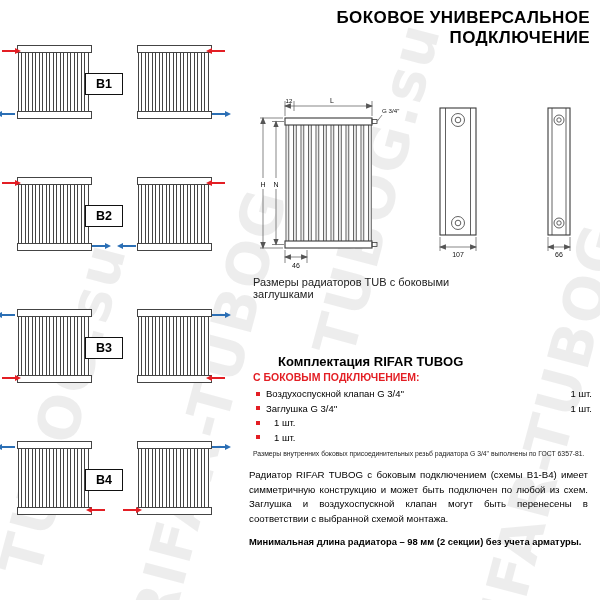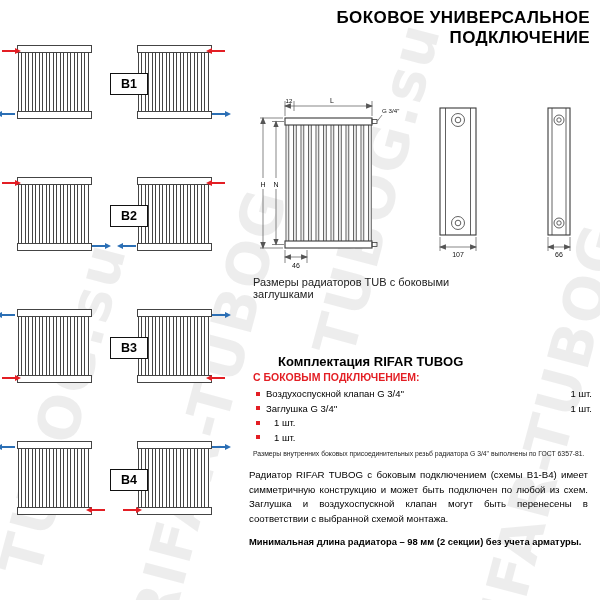--- a/index.html
+++ b/index.html
@@ -31,21 +31,21 @@
     position:absolute; top:0; width:72px; height:74px;
     background:repeating-linear-gradient(90deg,#444 0 1px,#fff 1px 2.8px,#444 2.8px 3.8px,#fff 3.8px 7px);
   }
   .rad-l{left:12px}.rad-r{left:132px}
   .radiator::before,.radiator::after{
     content:""; position:absolute; left:-1.5px; right:-1.5px; height:6px;
     background:#fff; border:1px solid #444;
   }
   .radiator::before{top:0}.radiator::after{bottom:0}
   .label-box {
-    position:absolute; left:104px; top:28px; width:36px; height:20px;
+    position:absolute; left:79px; top:28px; width:36px; height:20px;
     border:1.4px solid #111; background:#fff; display:flex;
     align-items:center; justify-content:center;
     font-weight:bold; font-size:12.5px;
   }
   .arrow { position:absolute; width:13px; height:2px; background:currentColor; }
   .arrow::after{
     content:""; position:absolute; top:-2.5px; width:0; height:0;
     border-top:3.5px solid transparent; border-bottom:3.5px solid transparent;
   }
   .dir-right::after{ left:100%; border-left:6px solid currentColor; }

